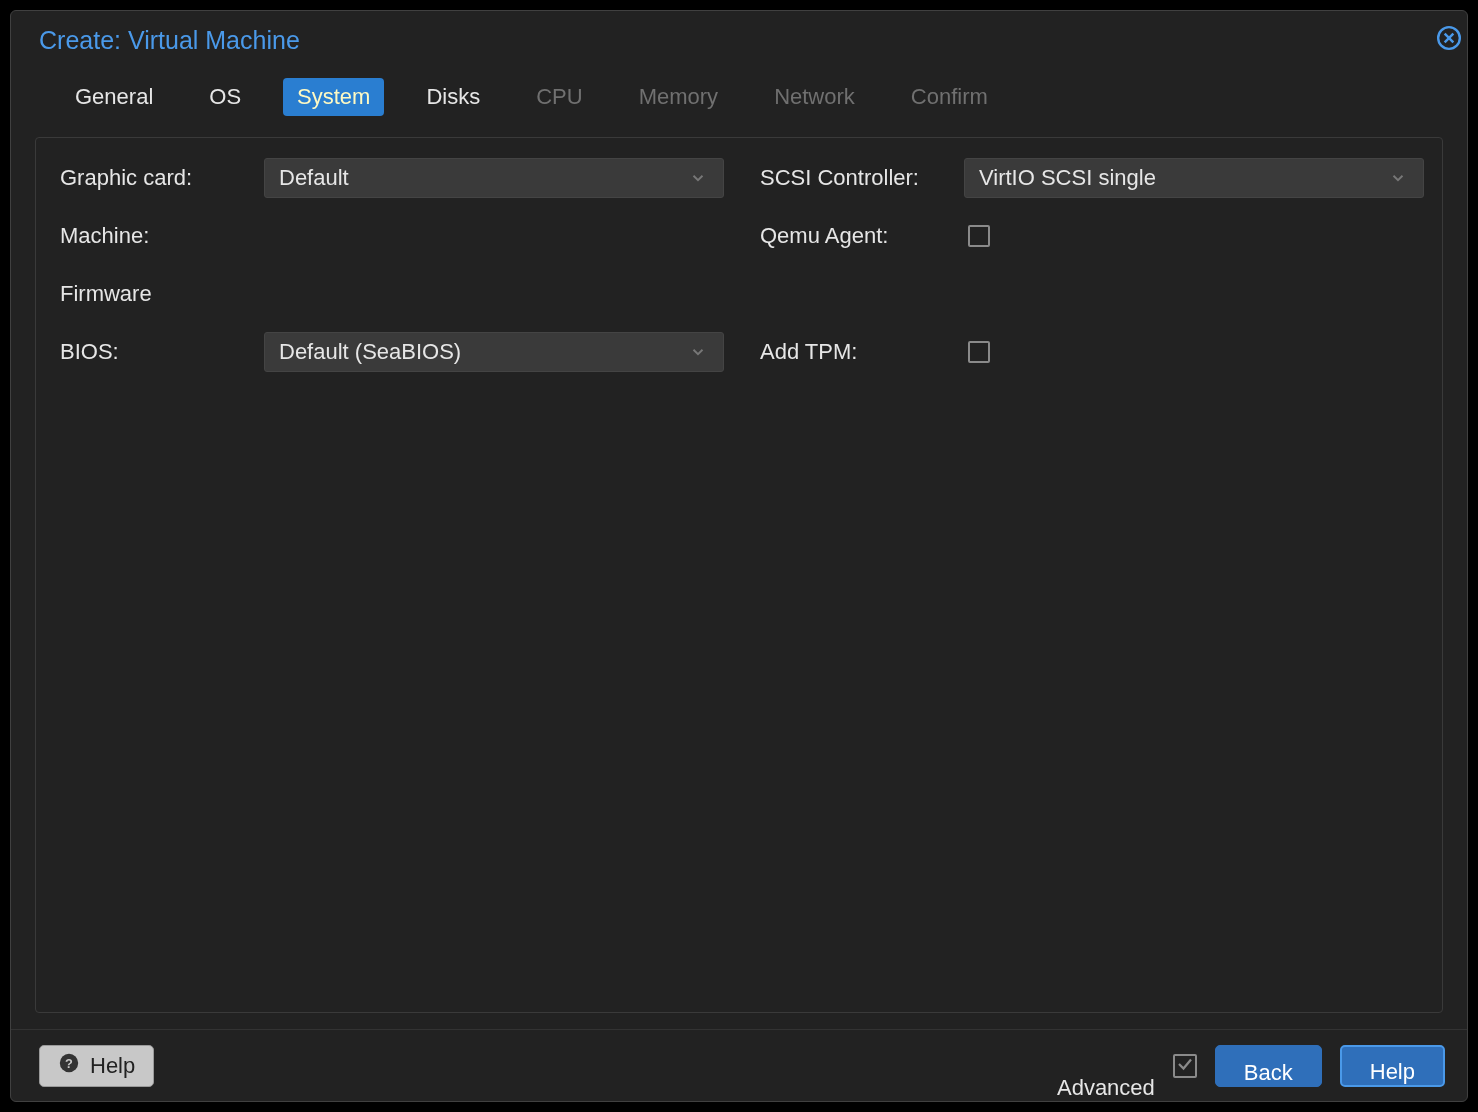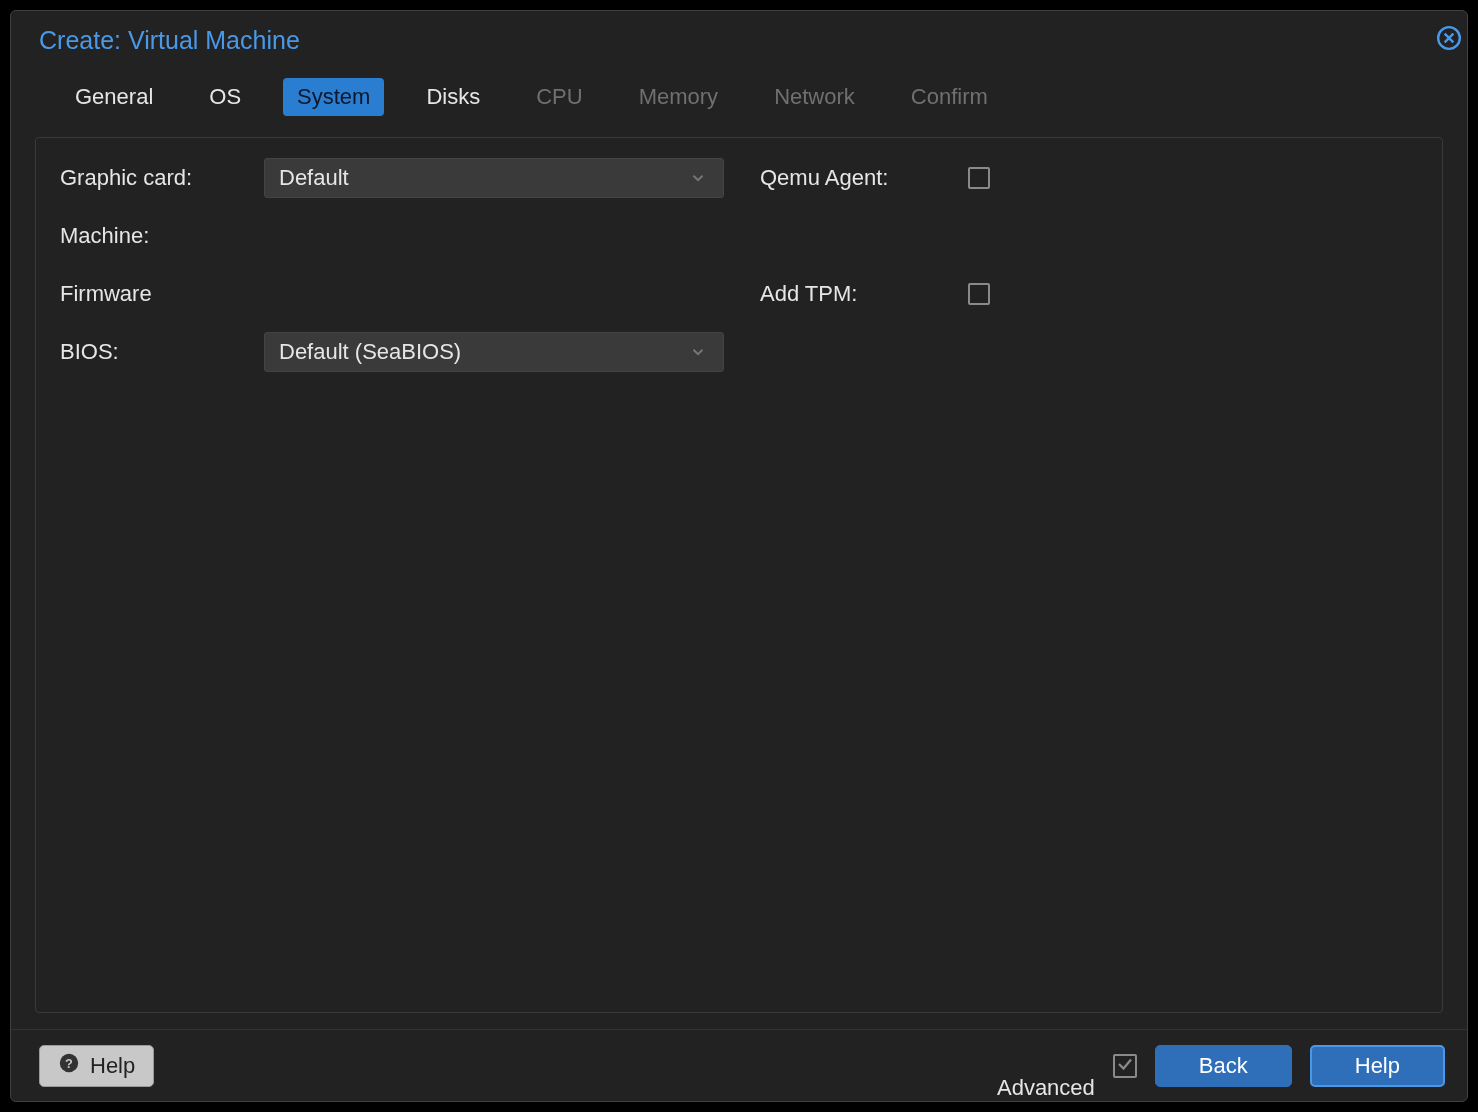--- a/index.html
+++ b/index.html
@@ -57,21 +57,21 @@
   }
   .tab {
     font-size: 22px;
     color: #e6e6e6;
     padding: 6px 14px;
     border-radius: 4px;
     cursor: pointer;
   }
   .tab.active {
     background: #2a7ed1;
-    color: #0f172a;
+    color: #fef9c3;
   }
   .tab.disabled {
     color: #707070;
     cursor: default;
   }
 
   
   .panel-wrap {
     margin: 12px 24px 16px 24px;
     border: 1px solid #3a3a3a;
@@ -177,26 +177,26 @@
     border-radius: 2px;
     display: flex;
     align-items: center;
     justify-content: center;
     cursor: pointer;
   }
   .adv-checkbox svg { width: 18px; height: 18px; }
 
   .btn {
     height: 42px;
-    padding: 0 43px;
+    padding: 0 28px;
     font-size: 22px;
     border-radius: 5px;
     cursor: pointer;
     display: flex;
-    align-items: center;
+    align-items: flex-end;
     justify-content: center;
   }
   .btn-back {
     background: #2f6fba;
     color: #fff;
     border: 1px solid #2f6fba;
   }
   .btn-next {
     background: #2f6fba;
     color: #fff;
@@ -263,20 +263,31 @@
             <span class="chev">
               <svg viewBox="0 0 24 24" fill="none" stroke="#777" stroke-width="2.5">
                   <polyline points="6 9 12 15 18 9"></polyline>
                 </svg>
             </span>
           </div>
         </div>
       </div>
 
       <div class="col">
+        <div class="row">
+          <div class="label">SCSI Controller:</div>
+          <div class="select">
+            <span>VirtIO SCSI single</span>
+            <span class="chev">
+              <svg viewBox="0 0 24 24" fill="none" stroke="#777" stroke-width="2.5">
+                  <polyline points="6 9 12 15 18 9"></polyline>
+                </svg>
+            </span>
+          </div>
+        </div>
 
         <div class="row">
           <div class="label">Qemu Agent:</div>
           <div class="checkbox"></div>
         </div>
 
         <div class="row section">
           <div class="label"></div>
         </div>
 

